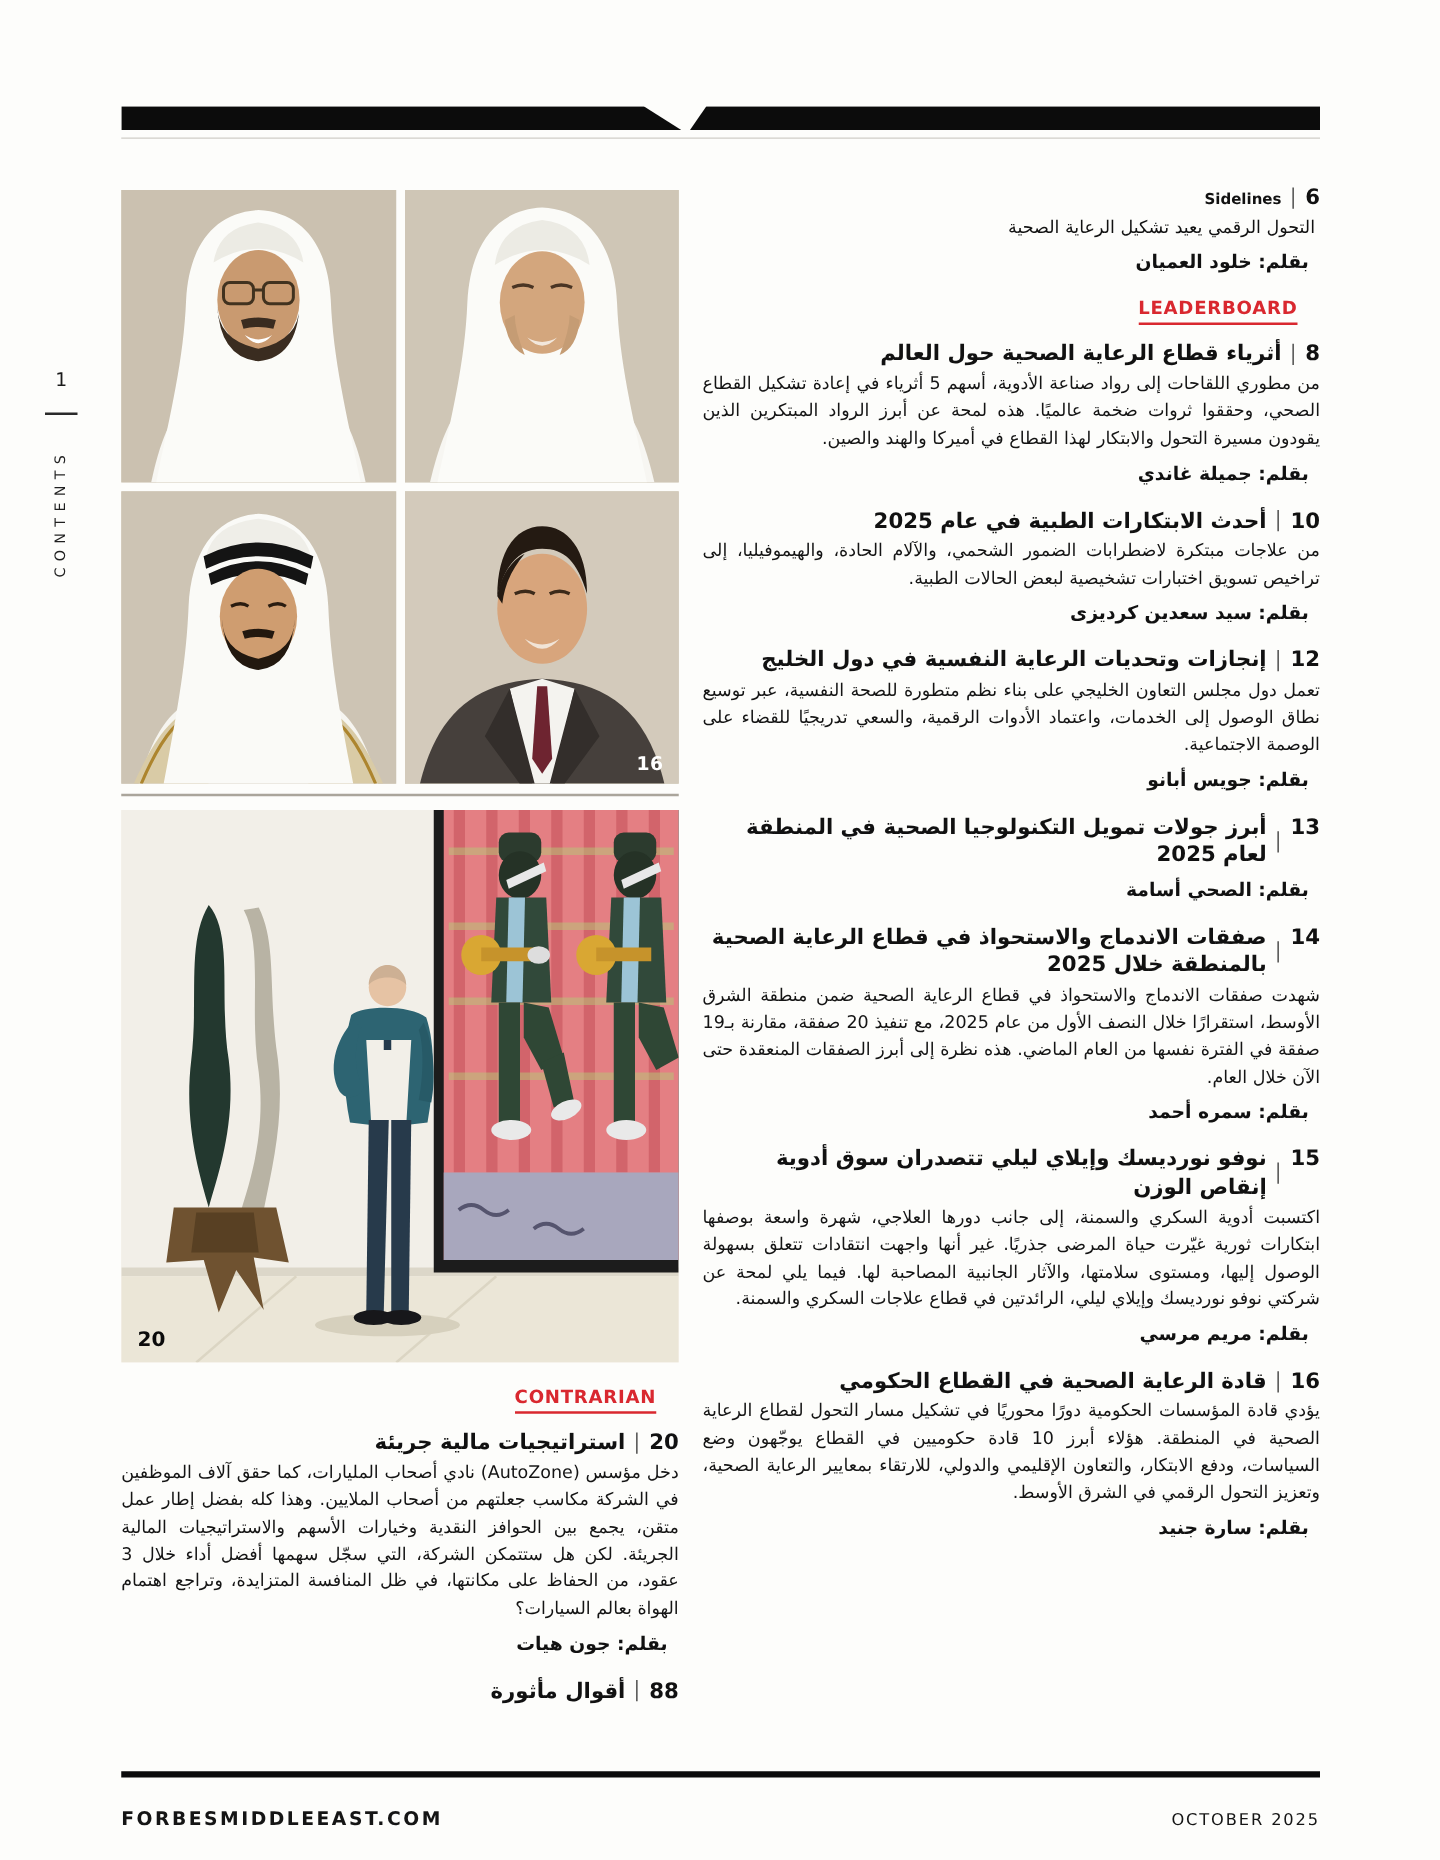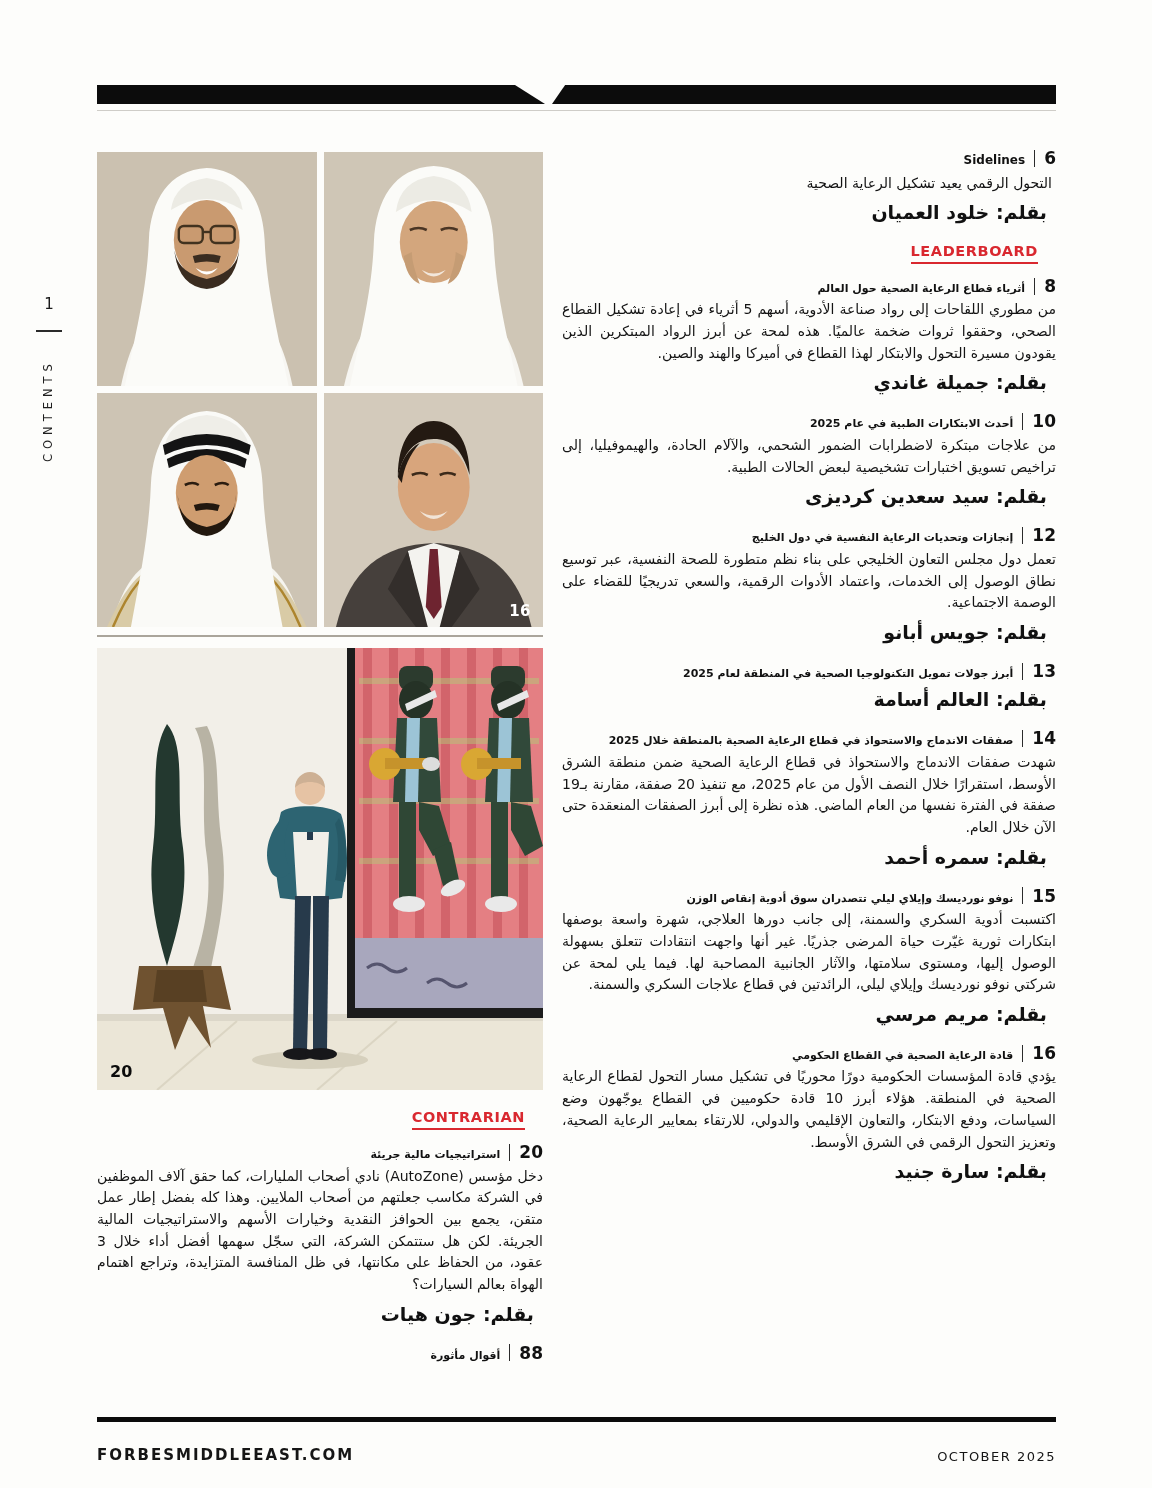--- a/index.html
+++ b/index.html
@@ -36,25 +36,25 @@
   .seclabel-wrap{text-align:right;margin:17px 18px 12px 0;}
   .seclabel{display:inline-block;direction:ltr;color:#d9282f;font-weight:bold;font-size:14.5px;
         letter-spacing:.6px;border-bottom:2px solid #d9282f;padding-bottom:3px;}
 
   
   .entries{direction:rtl;}
   .entry{margin-bottom:18px;}
   .entry-head{display:flex;align-items:baseline;gap:9px;margin:0 0 3px 0;}
   .num{font-weight:bold;font-size:17px;flex:0 0 auto;}
   .sep{flex:0 0 auto;align-self:center;width:1px;height:17px;background:#2b2b2b;}
-  .title{font-size:11px;font-weight:bold;margin:0;line-height:1.32;}
+  .title{font-size:17px;font-weight:bold;margin:0;line-height:1.32;}
   .title-en{font-size:12px;}
   .subtitle{font-size:14px;margin:4px 4px 0 0;line-height:1.5;}
   .body{font-size:14px;line-height:1.55;text-align:justify;margin:3px 0 0 0;color:#141414;}
-  .byline{font-size:19px;font-weight:bold;margin:7px 9px 0 0;}
+  .byline{font-size:15px;font-weight:bold;margin:7px 9px 0 0;}
 
   
   .footer-rule{position:absolute;left:97px;top:1417px;width:959px;height:5px;background:#0b0b0b;}
   .footer-site{position:absolute;left:97px;top:1446px;font-weight:bold;font-size:15px;letter-spacing:2px;color:#151515;text-align:right;}
   .footer-issue{position:absolute;right:96px;top:1449px;font-size:13px;letter-spacing:1.5px;color:#151515;}
 </style>
 </head>
 <body>
 
 <div class="page">
@@ -286,21 +286,21 @@
       <p class="body">تعمل دول مجلس التعاون الخليجي على بناء نظم متطورة للصحة النفسية، عبر توسيع نطاق الوصول إلى الخدمات، واعتماد الأدوات الرقمية، والسعي تدريجيًا للقضاء على الوصمة الاجتماعية.</p>
       <p class="byline">بقلم: جويس أبانو</p>
     </div>
 
     <div class="entry">
       <div class="entry-head">
         <span class="num">13</span>
         <span class="sep"></span>
         <h3 class="title">أبرز جولات تمويل التكنولوجيا الصحية في المنطقة لعام 2025</h3>
       </div>
-      <p class="byline">بقلم: العالم أسامة</p>
+      <p class="byline">بقلم: الصحي أسامة</p>
     </div>
 
     <div class="entry">
       <div class="entry-head">
         <span class="num">14</span>
         <span class="sep"></span>
         <h3 class="title">صفقات الاندماج والاستحواذ في قطاع الرعاية الصحية بالمنطقة خلال 2025</h3>
       </div>
       <p class="body">شهدت صفقات الاندماج والاستحواذ في قطاع الرعاية الصحية ضمن منطقة الشرق الأوسط، استقرارًا خلال النصف الأول من عام 2025، مع تنفيذ 20 صفقة، مقارنة بـ19 صفقة في الفترة نفسها من العام الماضي. هذه نظرة إلى أبرز الصفقات المنعقدة حتى الآن خلال العام.</p>
       <p class="byline">بقلم: سمره أحمد</p>

